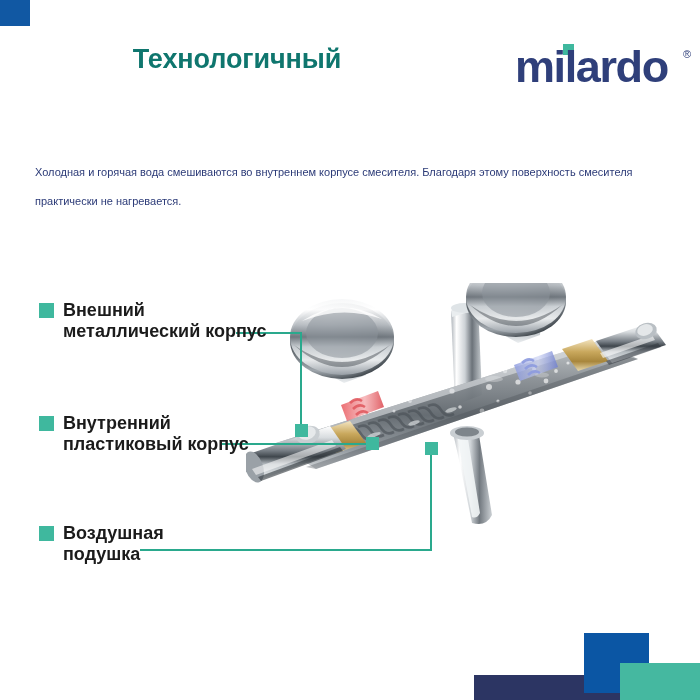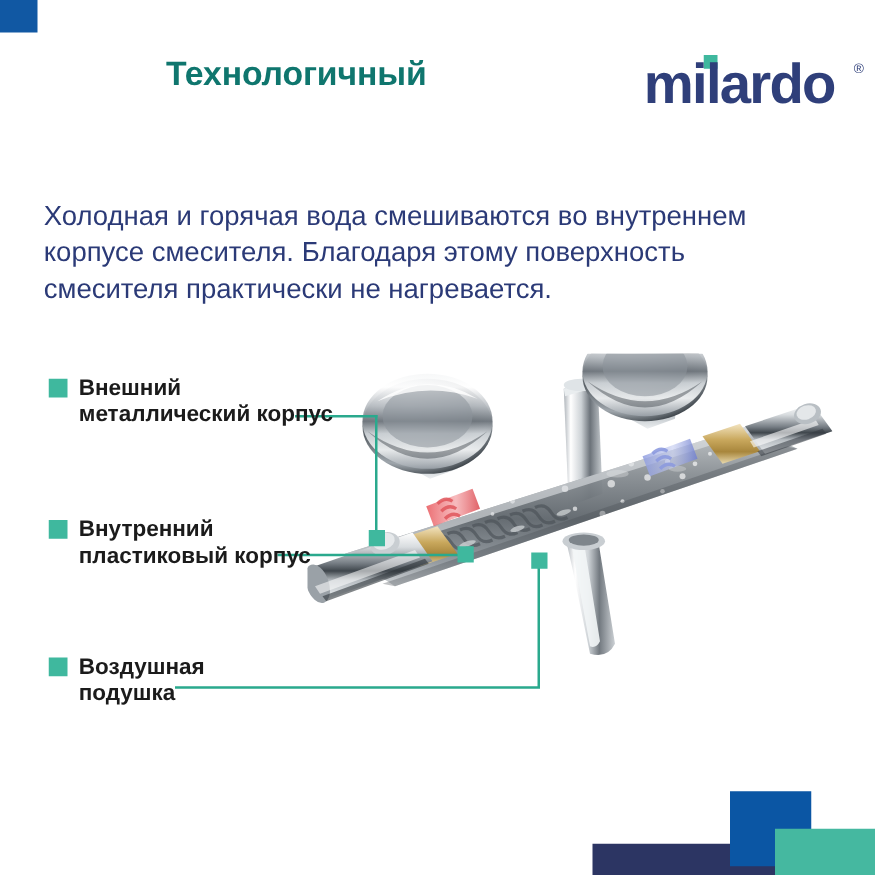--- a/index.html
+++ b/index.html
@@ -24,21 +24,21 @@
     position:absolute;left:27px;top:41px;width:420px;
     font-size:27px;line-height:36px;font-weight:bold;
     color:#0f766e;letter-spacing:-0.1px;text-align:center;
   }
   .logo{position:absolute;left:476px;top:42px;width:185px;height:48px;margin-left:39px;}
   .logo svg{display:block;}
 
   
   .lede{
     position:absolute;left:35px;top:158px;width:625px;
-    font-size:22px;line-height:29px;color:#2b3a77;font-weight:normal;
+    font-size:11px;line-height:29px;color:#2b3a77;font-weight:normal;
   }
 
   
   .callout{position:absolute;}
   .callout .bullet{
     position:absolute;left:0;top:3px;width:15px;height:15px;background:#3fb89e;
   }
   .callout .ctext{
     position:absolute;left:24px;top:0;
     font-size:18px;line-height:21px;font-weight:bold;color:#1b1b1b;

